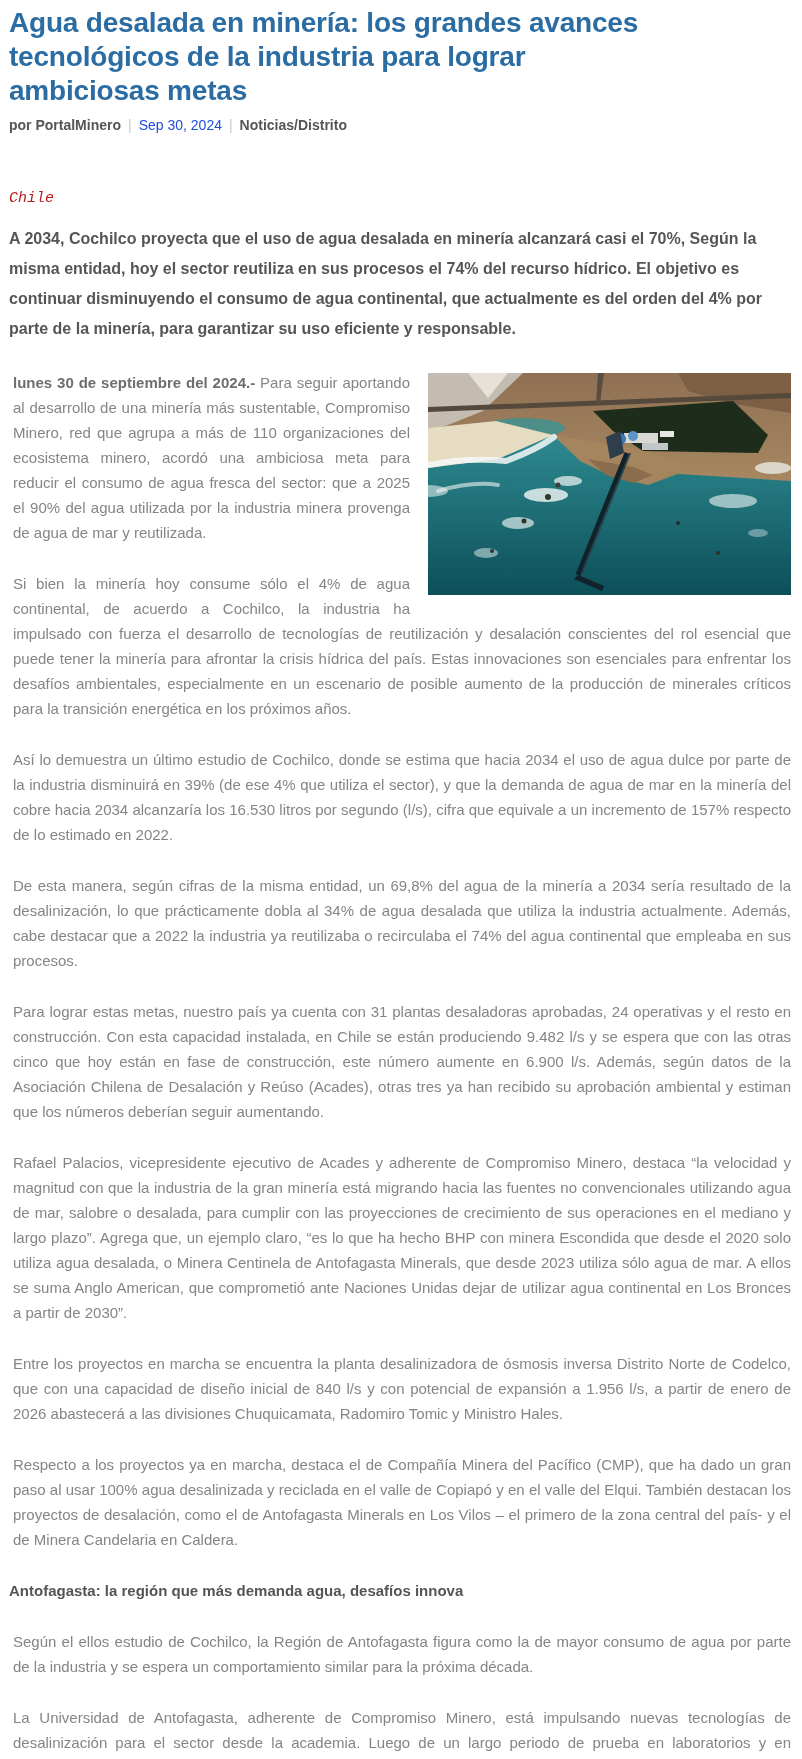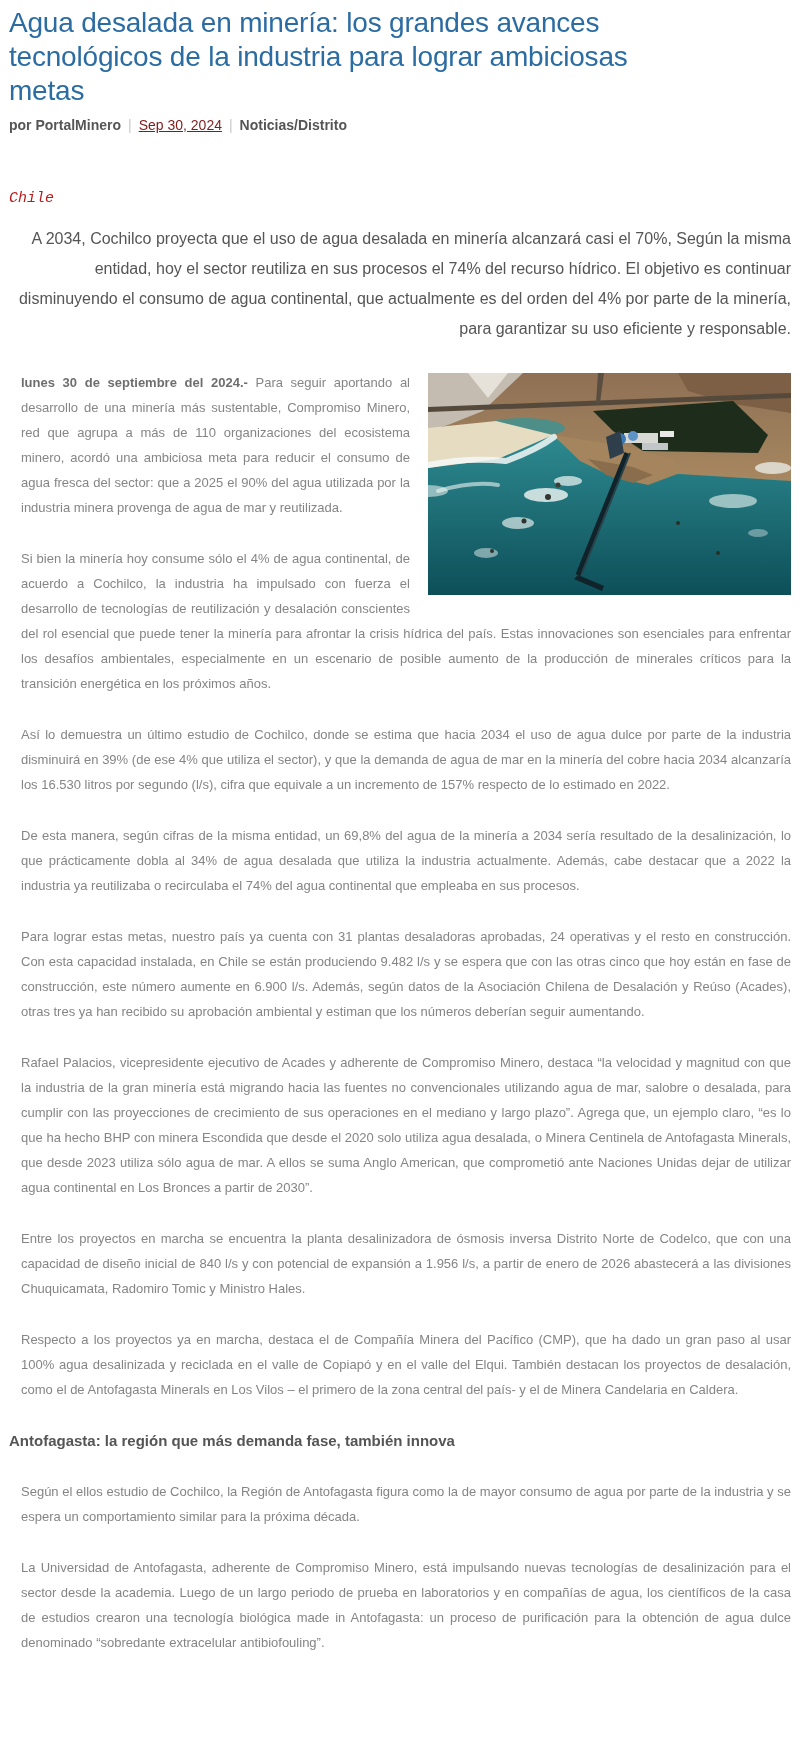--- a/index.html
+++ b/index.html
@@ -4,56 +4,56 @@
 <style>
   html, body { margin: 0; padding: 0; background: #ffffff; }
   body { width: 802px; font-family: "Liberation Sans", sans-serif; }
   .page { width: 802px; box-sizing: border-box; padding: 6px 11px 30px 9px; }
 
   h1.title {
     margin: 0;
     max-width: 665px;
     font-size: 28px;
     line-height: 34px;
-    font-weight: 400;
+    font-weight: 700;
     letter-spacing: -0.2px;
     color: #2b6ca3;
     font-family: "Liberation Sans", sans-serif;
   }
 
   .byline {
     margin-top: 9px;
     font-size: 14px;
     color: #555555;
   }
   .byline .sep { color: #c9c9c9; padding: 0 7px; }
-  .byline .date { color: #7f1d1d; text-decoration: underline; }
+  .byline .date { color: #1d4ed8; }
   .byline a { color: #555555; text-decoration: none; cursor: pointer; font-weight: bold; }
 
   .location {
     margin-top: 57px;
     font-style: italic;
     font-size: 15px;
     color: #b91c1c;
     font-family: Liberation Mono, monospace;
   }
 
   .lead {
     margin: 17px 0 13px 0;
     font-size: 16px;
     line-height: 30px;
-    font-weight: normal;
+    font-weight: bold;
     color: #555555;
-    text-align: right;
+    text-align: left;
   }
 
   p.body-p {
-    margin: 0 0 13px 12px;
+    margin: 0 0 13px 4px;
     padding-top: 13px;
-    font-size: 13px;
+    font-size: 15px;
     line-height: 25px;
     color: #858585;
     text-align: justify;
   }
   p.body-p .bold-lead-in { font-weight: bold; color: #6e6e6e; }
 
   p.subhead {
     margin: 0 0 13px 0;
     padding-top: 13px;
     font-size: 15px;
@@ -160,19 +160,19 @@
     <p class="body-p">Si bien la minería hoy consume sólo el 4% de agua continental, de acuerdo a Cochilco,  la industria ha impulsado con fuerza el desarrollo de tecnologías de reutilización y desalación conscientes del rol esencial que puede tener la minería para afrontar la crisis hídrica del país. Estas innovaciones son esenciales para enfrentar los desafíos ambientales, especialmente en un escenario de posible aumento de la producción de minerales críticos para la transición energética en los próximos años.</p>
     <p class="body-p">Así lo demuestra un último estudio de Cochilco, donde se estima que hacia 2034 el uso de agua dulce por parte de la industria disminuirá en 39% (de ese 4% que utiliza el sector), y que la demanda de agua de mar en la minería del cobre hacia 2034 alcanzaría los 16.530 litros por segundo (l/s), cifra que equivale a un incremento de 157% respecto de lo estimado en 2022.</p>
     <p class="body-p">De esta manera, según cifras de la misma entidad, un 69,8% del agua de la minería a 2034 sería resultado de la desalinización, lo que prácticamente dobla al 34% de agua desalada que utiliza la industria actualmente. Además, cabe destacar que a 2022 la industria ya reutilizaba o recirculaba el 74% del agua continental que empleaba en sus procesos.</p>
     <p class="body-p">Para lograr estas metas, nuestro país ya cuenta con 31 plantas desaladoras aprobadas, 24 operativas y el resto en construcción. Con esta capacidad instalada, en Chile se están produciendo 9.482 l/s y se espera que con las otras cinco que hoy están en fase de construcción, este número aumente en 6.900 l/s. Además, según datos de la Asociación Chilena de Desalación y Reúso (Acades), otras tres ya han recibido su aprobación ambiental y estiman que los números deberían seguir aumentando.</p>
     <p class="body-p">Rafael Palacios, vicepresidente ejecutivo de Acades y adherente de Compromiso Minero, destaca “la velocidad y magnitud con que la industria de la gran minería está migrando hacia las fuentes no convencionales utilizando agua de mar, salobre o desalada, para cumplir con las proyecciones de crecimiento de sus operaciones en el mediano y largo plazo”. Agrega que, un ejemplo claro, “es lo que ha hecho BHP con minera Escondida que desde el 2020 solo utiliza agua desalada, o Minera Centinela de Antofagasta Minerals, que desde 2023 utiliza sólo agua de mar. A ellos se suma Anglo American, que comprometió ante Naciones Unidas dejar de utilizar agua continental en Los Bronces a partir de 2030”.</p>
 
 
     <p class="body-p">Entre los proyectos en marcha se encuentra la planta desalinizadora de ósmosis inversa Distrito Norte de Codelco, que con una capacidad de diseño inicial de 840 l/s y con potencial de expansión a 1.956 l/s, a partir de enero de 2026 abastecerá a las divisiones Chuquicamata, Radomiro Tomic y Ministro Hales.</p>
     <p class="body-p">Respecto a los proyectos ya en marcha, destaca el de Compañía Minera del Pacífico (CMP), que ha dado un gran paso al usar 100% agua desalinizada y reciclada en el valle de Copiapó y en el valle del Elqui. También destacan los proyectos de desalación, como el de Antofagasta Minerals en Los Vilos – el primero de la zona central del país- y el de Minera Candelaria en Caldera.</p>
 
-    <p class="subhead">Antofagasta: la región que más demanda fase, también innova</p>
+    <p class="subhead">Antofagasta: la región que más demanda agua, desafíos innova</p>
 
     <p class="body-p">Según el ellos estudio de Cochilco, la Región de Antofagasta figura como la de mayor consumo de agua por parte de la industria y se espera un comportamiento similar para la próxima década.</p>
     <p class="body-p">La Universidad de Antofagasta, adherente de Compromiso Minero, está impulsando nuevas tecnologías de desalinización para el sector desde la academia. Luego de un largo periodo de prueba en laboratorios y en compañías de agua, los científicos de la casa de estudios crearon una tecnología biológica made in Antofagasta: un proceso de purificación para la obtención de agua dulce denominado “sobredante extracelular antibiofouling”.</p>
 
   </div>
 </div>
 
 </body></html>

